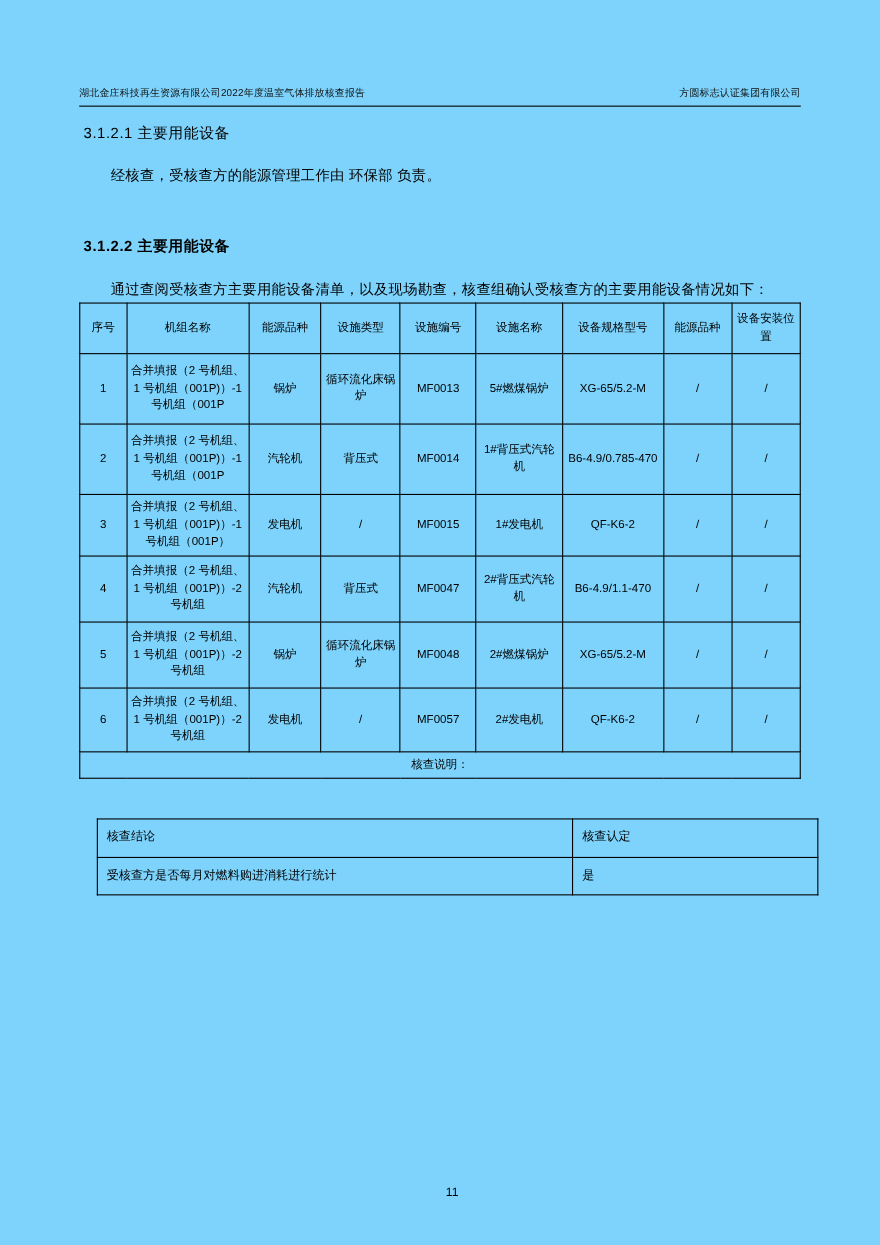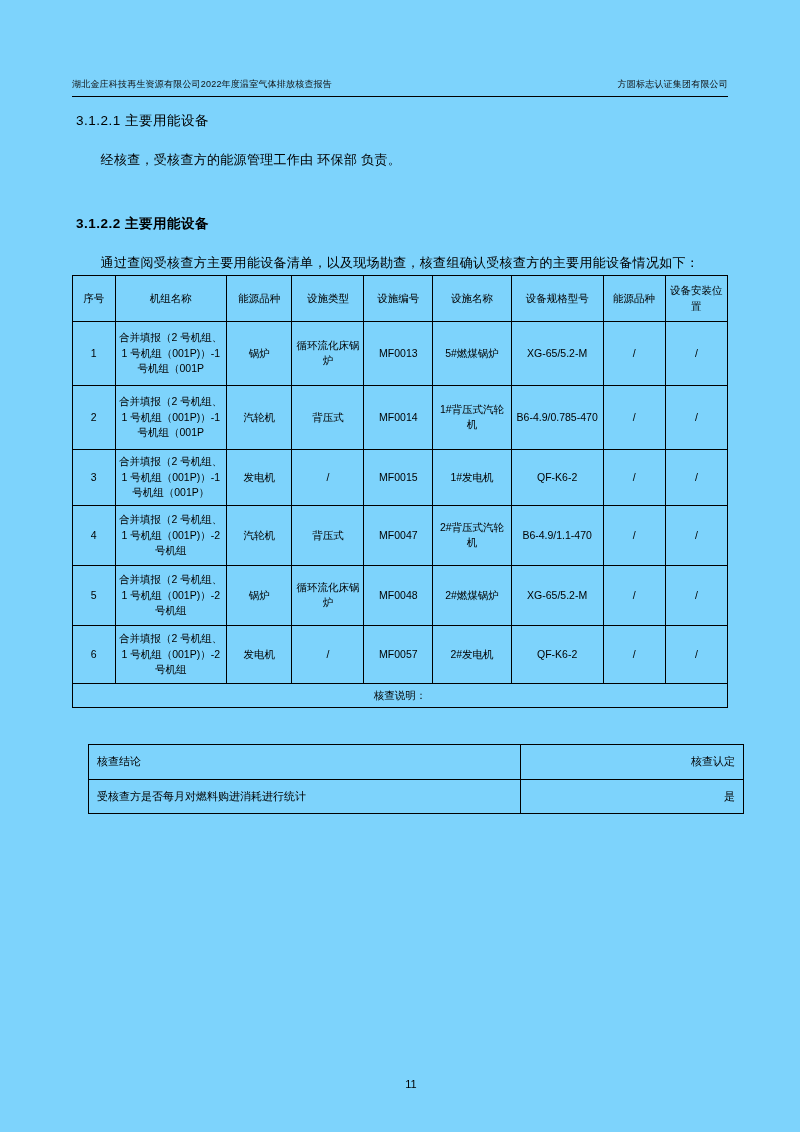--- a/index.html
+++ b/index.html
@@ -112,21 +112,21 @@
     margin-left: 16px;
   }
   table.concl td {
     border: 1px solid #000;
     font-size: 11px;
     color: #000;
     padding: 8px 8px;
     line-height: 1.6;
   }
   table.concl td.c {
-    text-align: right;
+    text-align: left;
   }
   .page-number {
     position: absolute;
     bottom: 42px;
     left: 0;
     right: 0;
     text-align: center;
     font-size: 11px;
     color: #000;
     margin-left: 22px;

